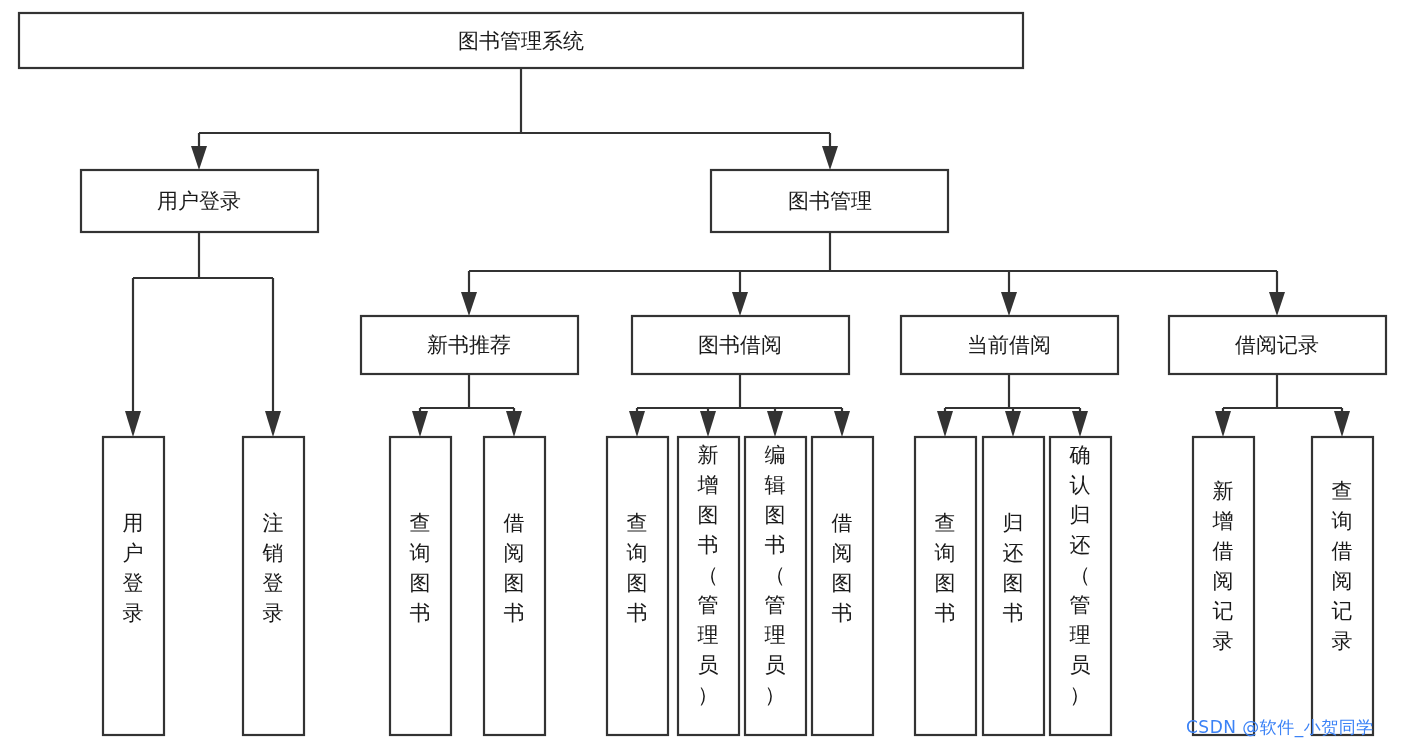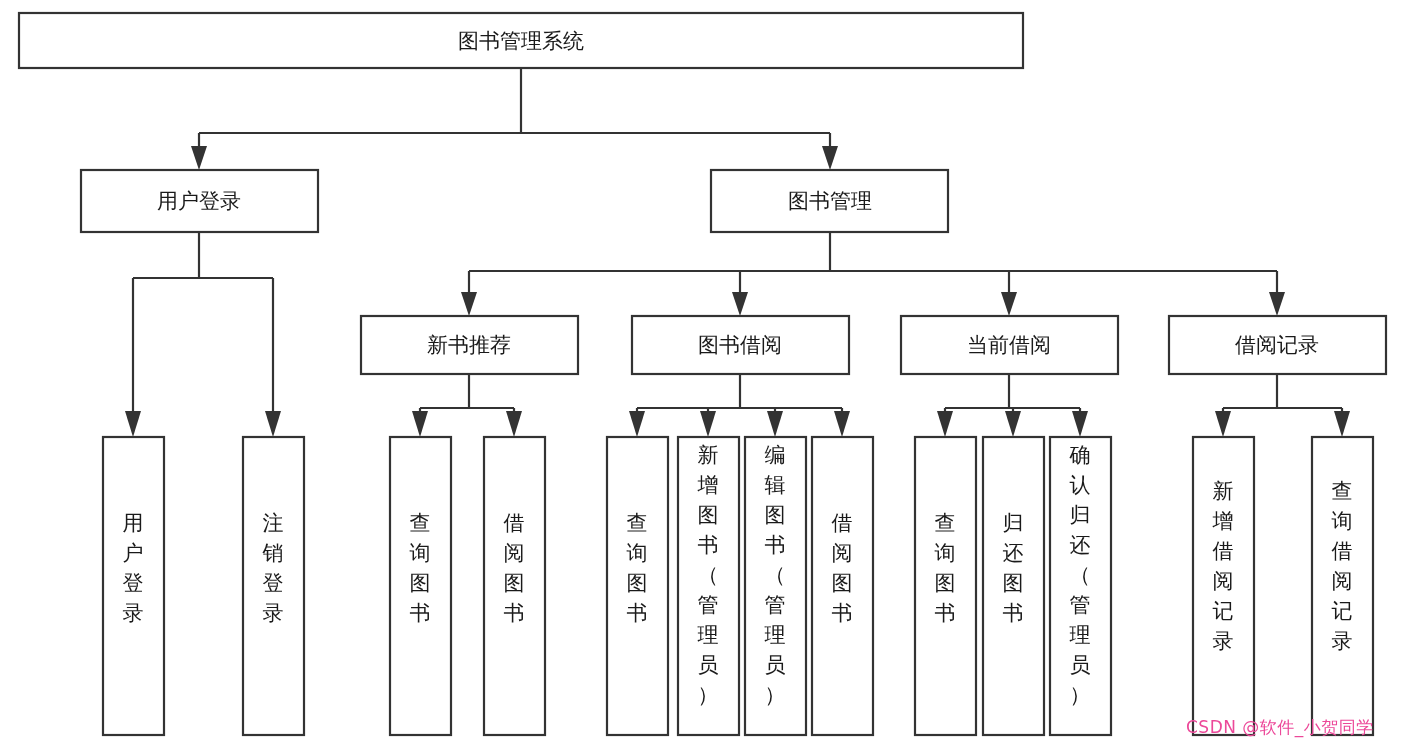--- a/index.html
+++ b/index.html
@@ -52,21 +52,21 @@
   .node-label-vertical {
     font-family: "DejaVu Sans", "Liberation Sans", sans-serif;
     fill: #1a1a1a;
     font-size: 21px;
     text-anchor: middle;
   }
   .watermark {
     position: absolute;
     font-family: "DejaVu Sans", "Liberation Sans", sans-serif;
     font-size: 17px;
-    color: #ec4899;
+    color: #3b82f6;
     white-space: nowrap;
     left: 1186px;
     top: 716px;
     letter-spacing: 0.5px;
   }
 </style>
 </head>
 <body>
 
 <div id="diagram-root">

